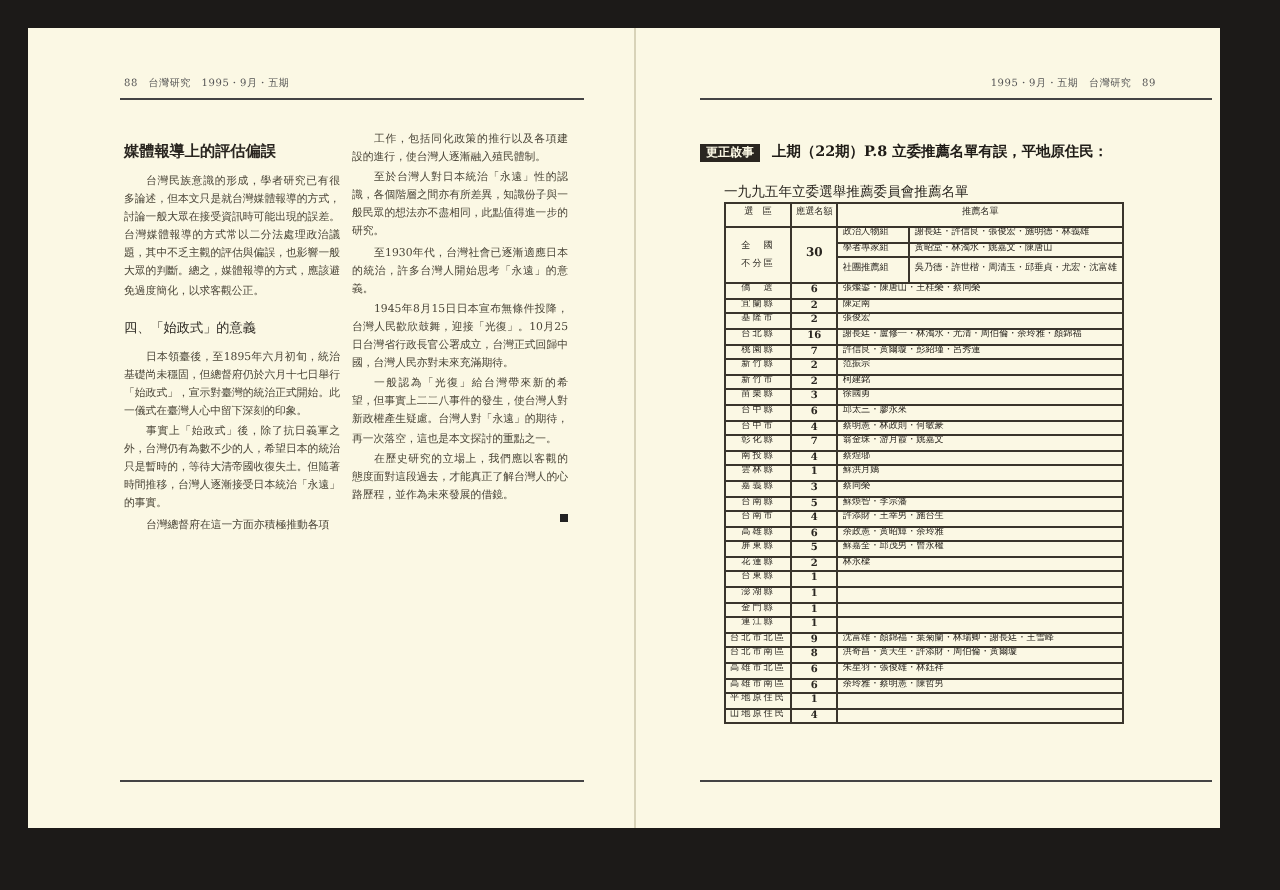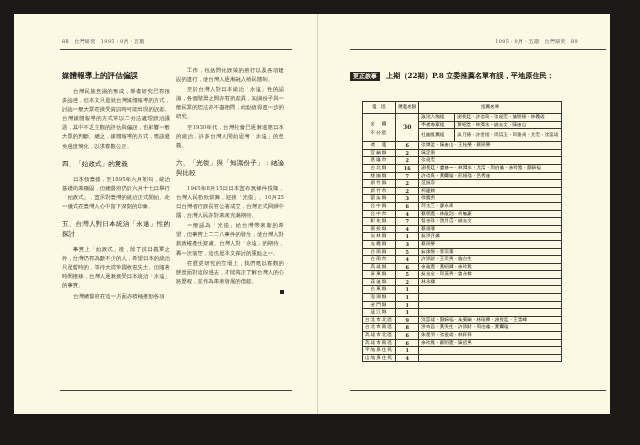--- a/index.html
+++ b/index.html
@@ -55,46 +55,45 @@
 
   <div class="page left">
     <div class="running-head">88　台灣研究　1995・9月・五期</div>
     <div class="head-rule"></div>
 
     <div class="col c1">
       <h3>媒體報導上的評估偏誤</h3>
       <p>台灣民族意識的形成，學者研究已有很多論述，但本文只是就台灣媒體報導的方式，討論一般大眾在接受資訊時可能出現的誤差。台灣媒體報導的方式常以二分法處理政治議題，其中不乏主觀的評估與偏誤，也影響一般大眾的判斷。總之，媒體報導的方式，應該避免過度簡化，以求客觀公正。</p>
       <h4>四、「始政式」的意義</h4>
       <p>日本領臺後，至1895年六月初旬，統治基礎尚未穩固，但總督府仍於六月十七日舉行「始政式」，宣示對臺灣的統治正式開始。此一儀式在臺灣人心中留下深刻的印象。</p>
-      <h4>五、台灣人對日本統治「永遠」性的探討</h4>
       <p>事實上「始政式」後，除了抗日義軍之外，台灣仍有為數不少的人，希望日本的統治只是暫時的，等待大清帝國收復失土。但隨著時間推移，台灣人逐漸接受日本統治「永遠」的事實。</p>
       <p>台灣總督府在這一方面亦積極推動各項</p>
     </div>
 
     <div class="col c2">
       <p>工作，包括同化政策的推行以及各項建設的進行，使台灣人逐漸融入殖民體制。</p>
       <p>至於台灣人對日本統治「永遠」性的認識，各個階層之間亦有所差異，知識份子與一般民眾的想法亦不盡相同，此點值得進一步的研究。</p>
       <p>至1930年代，台灣社會已逐漸適應日本的統治，許多台灣人開始思考「永遠」的意義。</p>
-      <h4>六、「光復」與「知識份子」：結論與比較</h4>
       <p>1945年8月15日日本宣布無條件投降，台灣人民歡欣鼓舞，迎接「光復」。10月25日台灣省行政長官公署成立，台灣正式回歸中國，台灣人民亦對未來充滿期待。</p>
       <p>一般認為「光復」給台灣帶來新的希望，但事實上二二八事件的發生，使台灣人對新政權產生疑慮。台灣人對「永遠」的期待，再一次落空，這也是本文探討的重點之一。</p>
       <p>在歷史研究的立場上，我們應以客觀的態度面對這段過去，才能真正了解台灣人的心路歷程，並作為未來發展的借鏡。</p>
       <span class="end-mark"></span>
     </div>
 
     <div class="foot-rule"></div>
   </div>
 
   <div class="page right">
     <div class="running-head">1995・9月・五期　台灣研究　89</div>
     <div class="head-rule"></div>
 
     <div class="erratum">
       <span class="tag">更正啟事</span><span>上期（22期）P.8 立委推薦名單有誤，平地原住民：</span>
     </div>
+    <div class="table-title">一九九五年立委選舉推薦委員會推薦名單</div>
 
     <table class="nominees">
       <tbody>
           <tr>
         <th>選　區</th>
         <th>應選名額</th>
         <th colspan="2">推薦名單</th>
       </tr>
       <tr>
         <td class="dist" rowspan="3" style="white-space:pre-line;line-height:9px;">全　國

